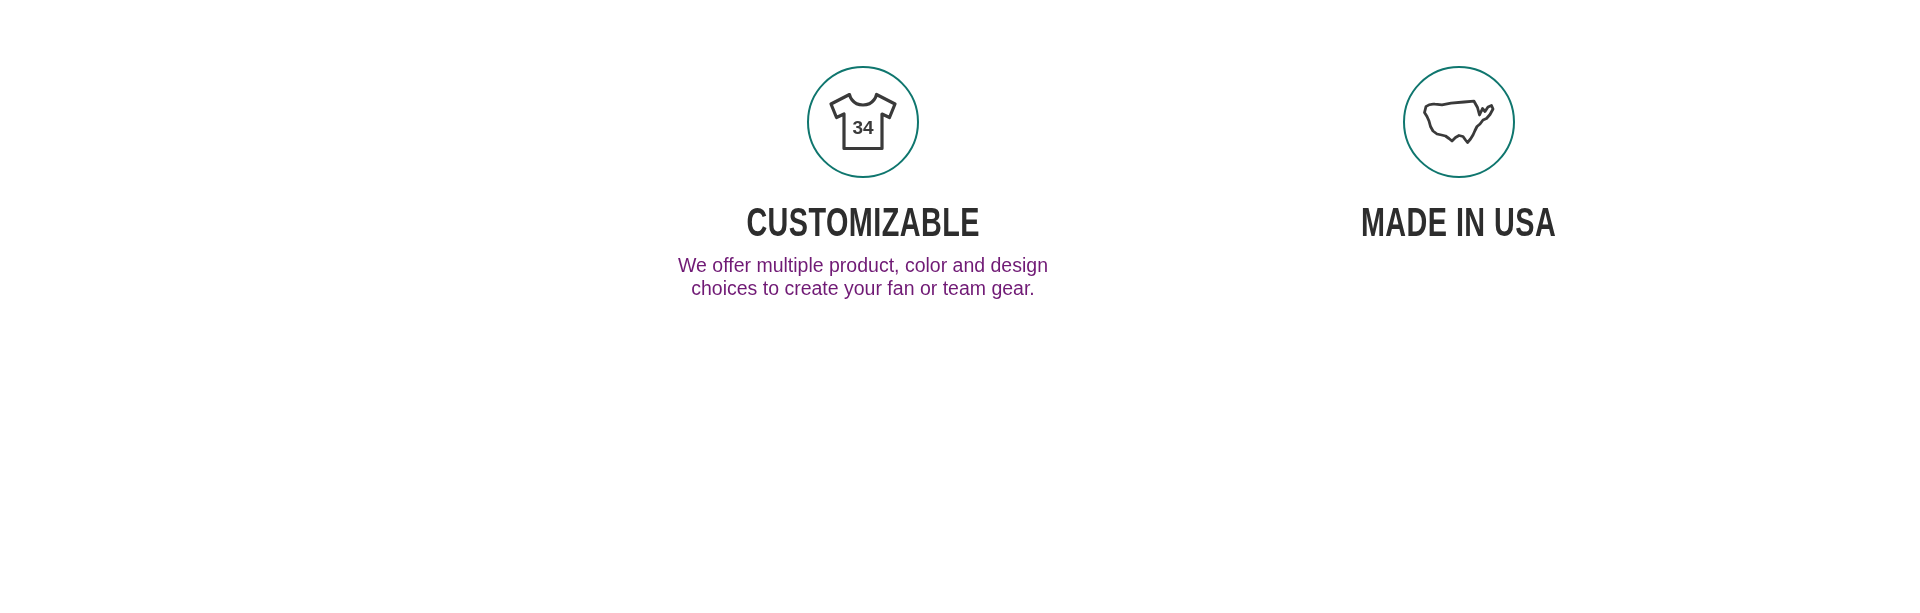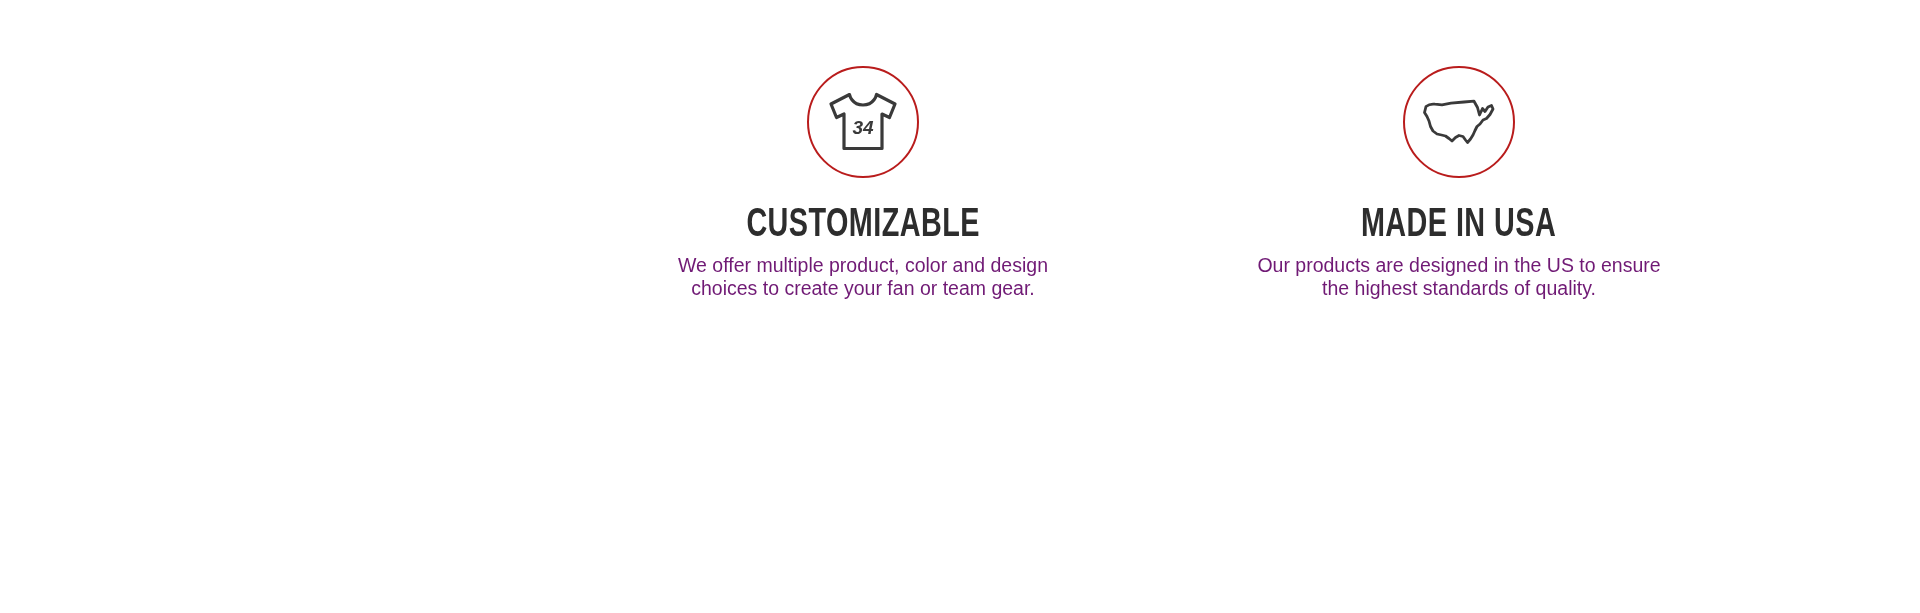--- a/index.html
+++ b/index.html
@@ -31,27 +31,26 @@
     align-items: center;
     text-align: center;
   }
 
   .feature-col.col-customizable { margin-left: 402px; }
   .feature-col.col-madeinusa   { margin-left: 0px; }
 
   .icon-circle {
     width: 112px;
     height: 112px;
-    border: 2px solid #b91c1c;
+    border: 2px solid #0f766e;
     border-radius: 50%;
     display: flex;
     align-items: center;
     justify-content: center;
     box-sizing: border-box;
-    font-style: italic;
   }
 
   .icon-circle svg {
     display: block;
   }
 
   .feature-heading {
     margin: 0;
     padding: 0;
     font-family: "Liberation Sans Narrow", "Liberation Sans", sans-serif;
@@ -113,16 +112,15 @@
                  L55.0 33.5 L53.0 38.0 L50.5 42.0 L47.5 45.5
                  L45.5 43.0 L43.0 39.5 L39.0 38.5 L35.5 40.5
                  L32.0 44.0 L29.0 41.5 L25.5 39.0 L21.5 38.0
                  L17.0 37.0 L13.0 34.0 L10.5 29.5 L9.0 24.0
                  L7.0 19.5 L4.5 15.5 Z" fill="none" stroke="#3a3a3a" stroke-width="2.8" stroke-linejoin="round" stroke-linecap="round"></path>
       </svg>
     </div>
 
     <div class="feature-heading">MADE IN USA</div>
 
-    <p class="feature-body">Our products are designed in the US to ensure the highest standards of quality.</p>
   </div>
 
 </div>
 
 </body></html>

